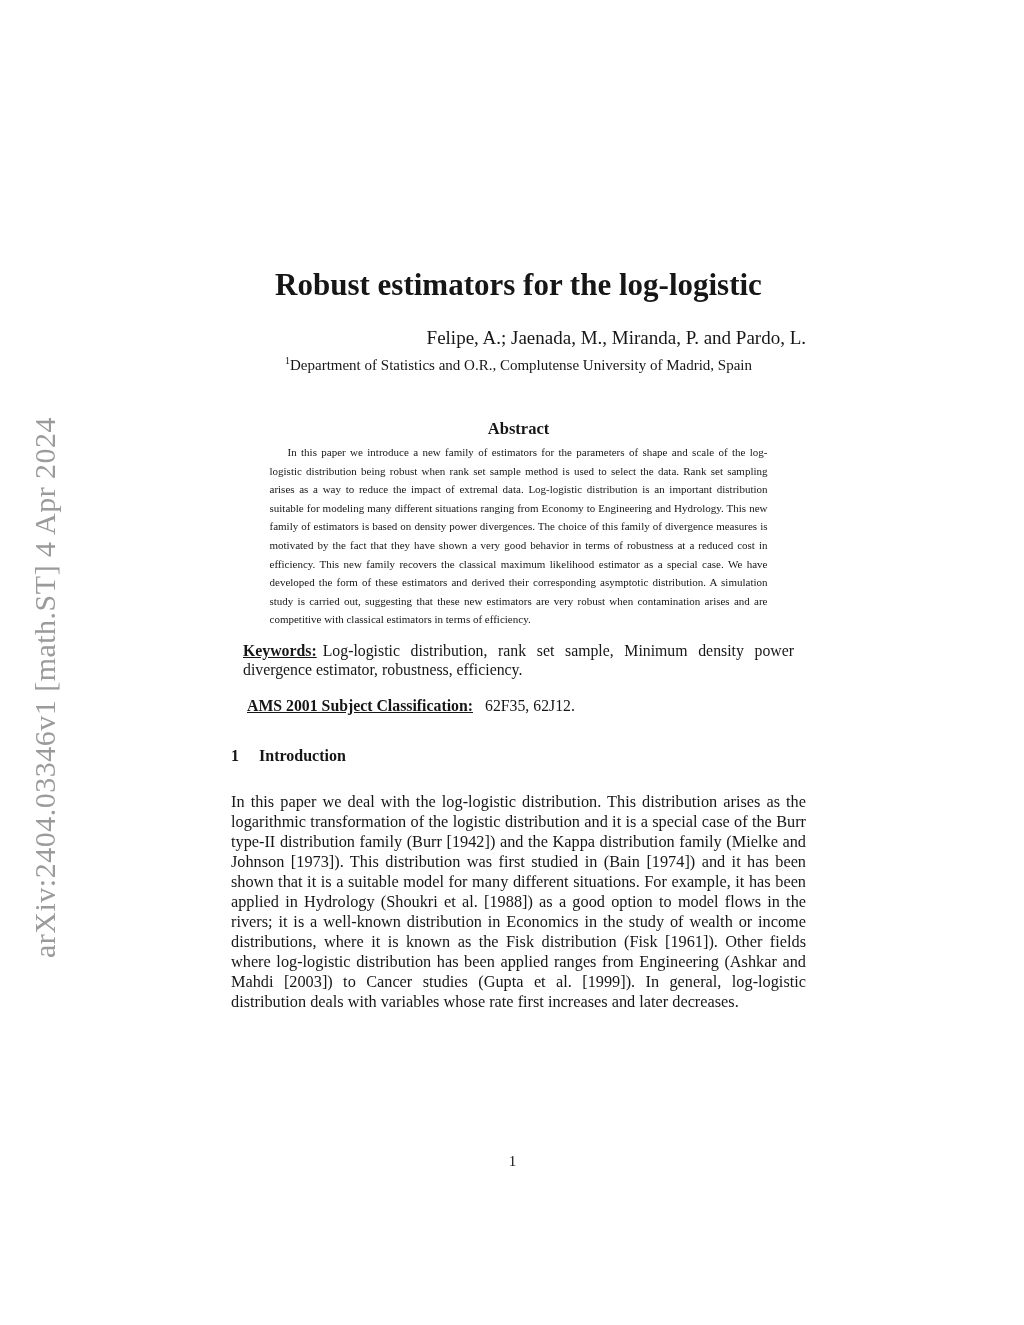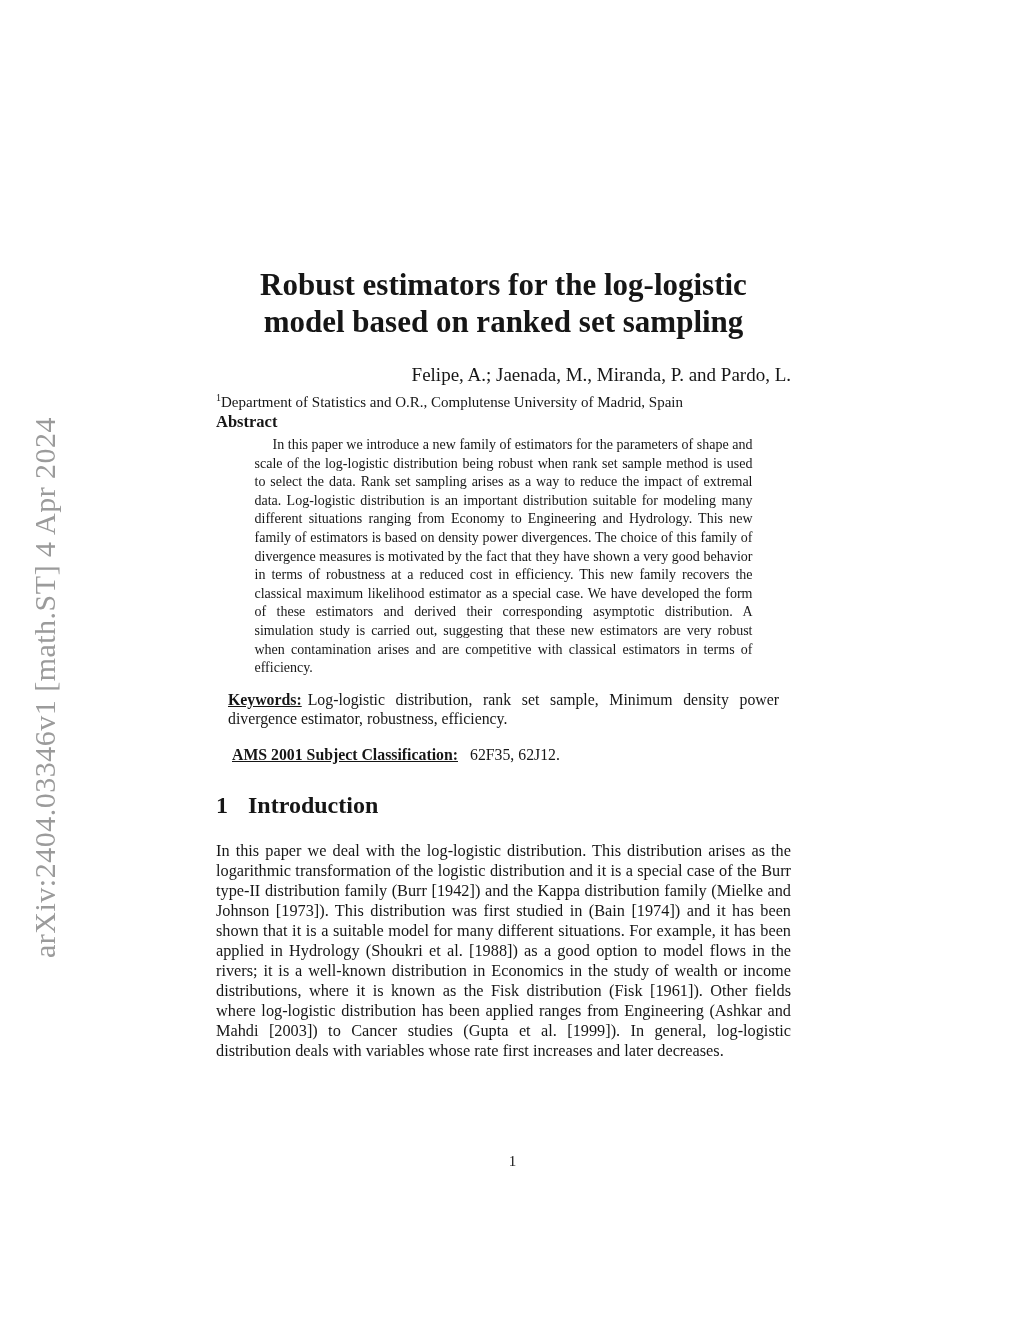--- a/index.html
+++ b/index.html
@@ -20,21 +20,21 @@
     transform-origin:0 0;
     white-space:nowrap;
     font-size:30px;
     letter-spacing:0.5px;
     color:#9b9b9b;
   }
 
   
   .page-col {
     position:absolute;
-    left:216px; top:0;
+    left:231px; top:0;
     width:575px;
   }
 
   .title {
     margin:266px 0 0 0;
     font-size:31px;
     font-weight:bold;
     line-height:37px;
     text-align:center;
   }
@@ -43,54 +43,56 @@
     margin-top:24px;
     font-size:19px;
     line-height:22px;
     text-align:right;
   }
 
   .affiliation {
     margin-top:2px;
     font-size:15px;
     line-height:19px;
+    text-align:center;
   }
   .affiliation sup { font-size:10px; }
 
   .abstract-heading {
+    margin-top:44px;
     font-size:16.5px;
     font-weight:bold;
     line-height:19px;
-    text-align:left;
+    text-align:center;
   }
 
   .abstract-body {
     width:498px;
     margin:5px auto 0 auto;
-    font-size:14px;
+    font-size:11px;
     line-height:18.6px;
     text-align:justify;
     text-indent:18px;
   }
 
   .keywords-block {
     margin-top:9px;
     font-size:15.8px;
     line-height:19.5px;
     text-align:justify;
   }
   .kw-label {
     font-weight:bold;
     text-decoration:underline;
   }
   .kw-sep { display:inline-block; width:6px; }
 
   .section-heading {
     margin-top:27px;
-    font-size:24px;
+    font-size:16px;
     font-weight:bold;
     line-height:28px;
   }
   .section-number { margin-right:20px; }
 
   .intro-paragraph {
     margin-top:22px;
     font-size:16.3px;
     line-height:20px;
     text-align:justify;
@@ -106,21 +108,20 @@
 </style>
 </head>
 <body>
 
 <div class="watermark">arXiv:2404.03346v1  [math.ST]  4 Apr 2024</div>
 
 <div class="page-col">
 
   <h1 class="title">
     <div>Robust estimators for the log-logistic</div>
-    <div>model based on ranked set sampling</div>
   </h1>
 
   <div class="authors">Felipe, A.; Jaenada, M., Miranda, P. and Pardo, L.</div>
 
   <div class="affiliation"><sup>1</sup><span>Department of Statistics and O.R., Complutense University of Madrid, Spain</span></div>
 
   <div class="abstract-heading">Abstract</div>
 
   <div class="abstract-body">In this paper we introduce a new family of estimators for the parameters of shape and scale of the log-logistic distribution being robust when rank set sample method is used to select the data. Rank set sampling arises as a way to reduce the impact of extremal data. Log-logistic distribution is an important distribution suitable for modeling many different situations ranging from Economy to Engineering and Hydrology. This new family of estimators is based on density power divergences. The choice of this family of divergence measures is motivated by the fact that they have shown a very good behavior in terms of robustness at a reduced cost in efficiency. This new family recovers the classical maximum likelihood estimator as a special case. We have developed the form of these estimators and derived their corresponding asymptotic distribution. A simulation study is carried out, suggesting that these new estimators are very robust when contamination arises and are competitive with classical estimators in terms of efficiency.</div>
 

